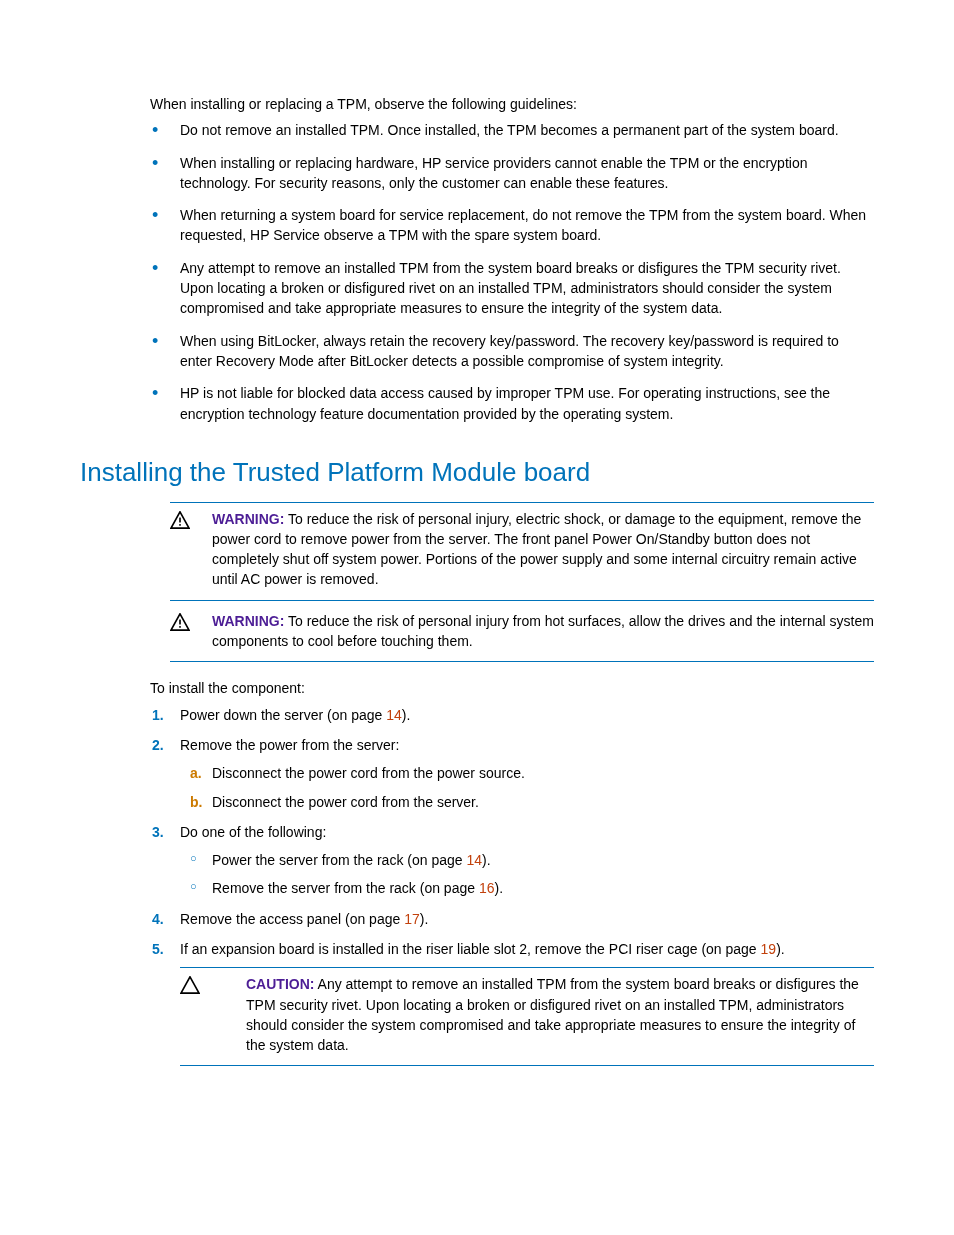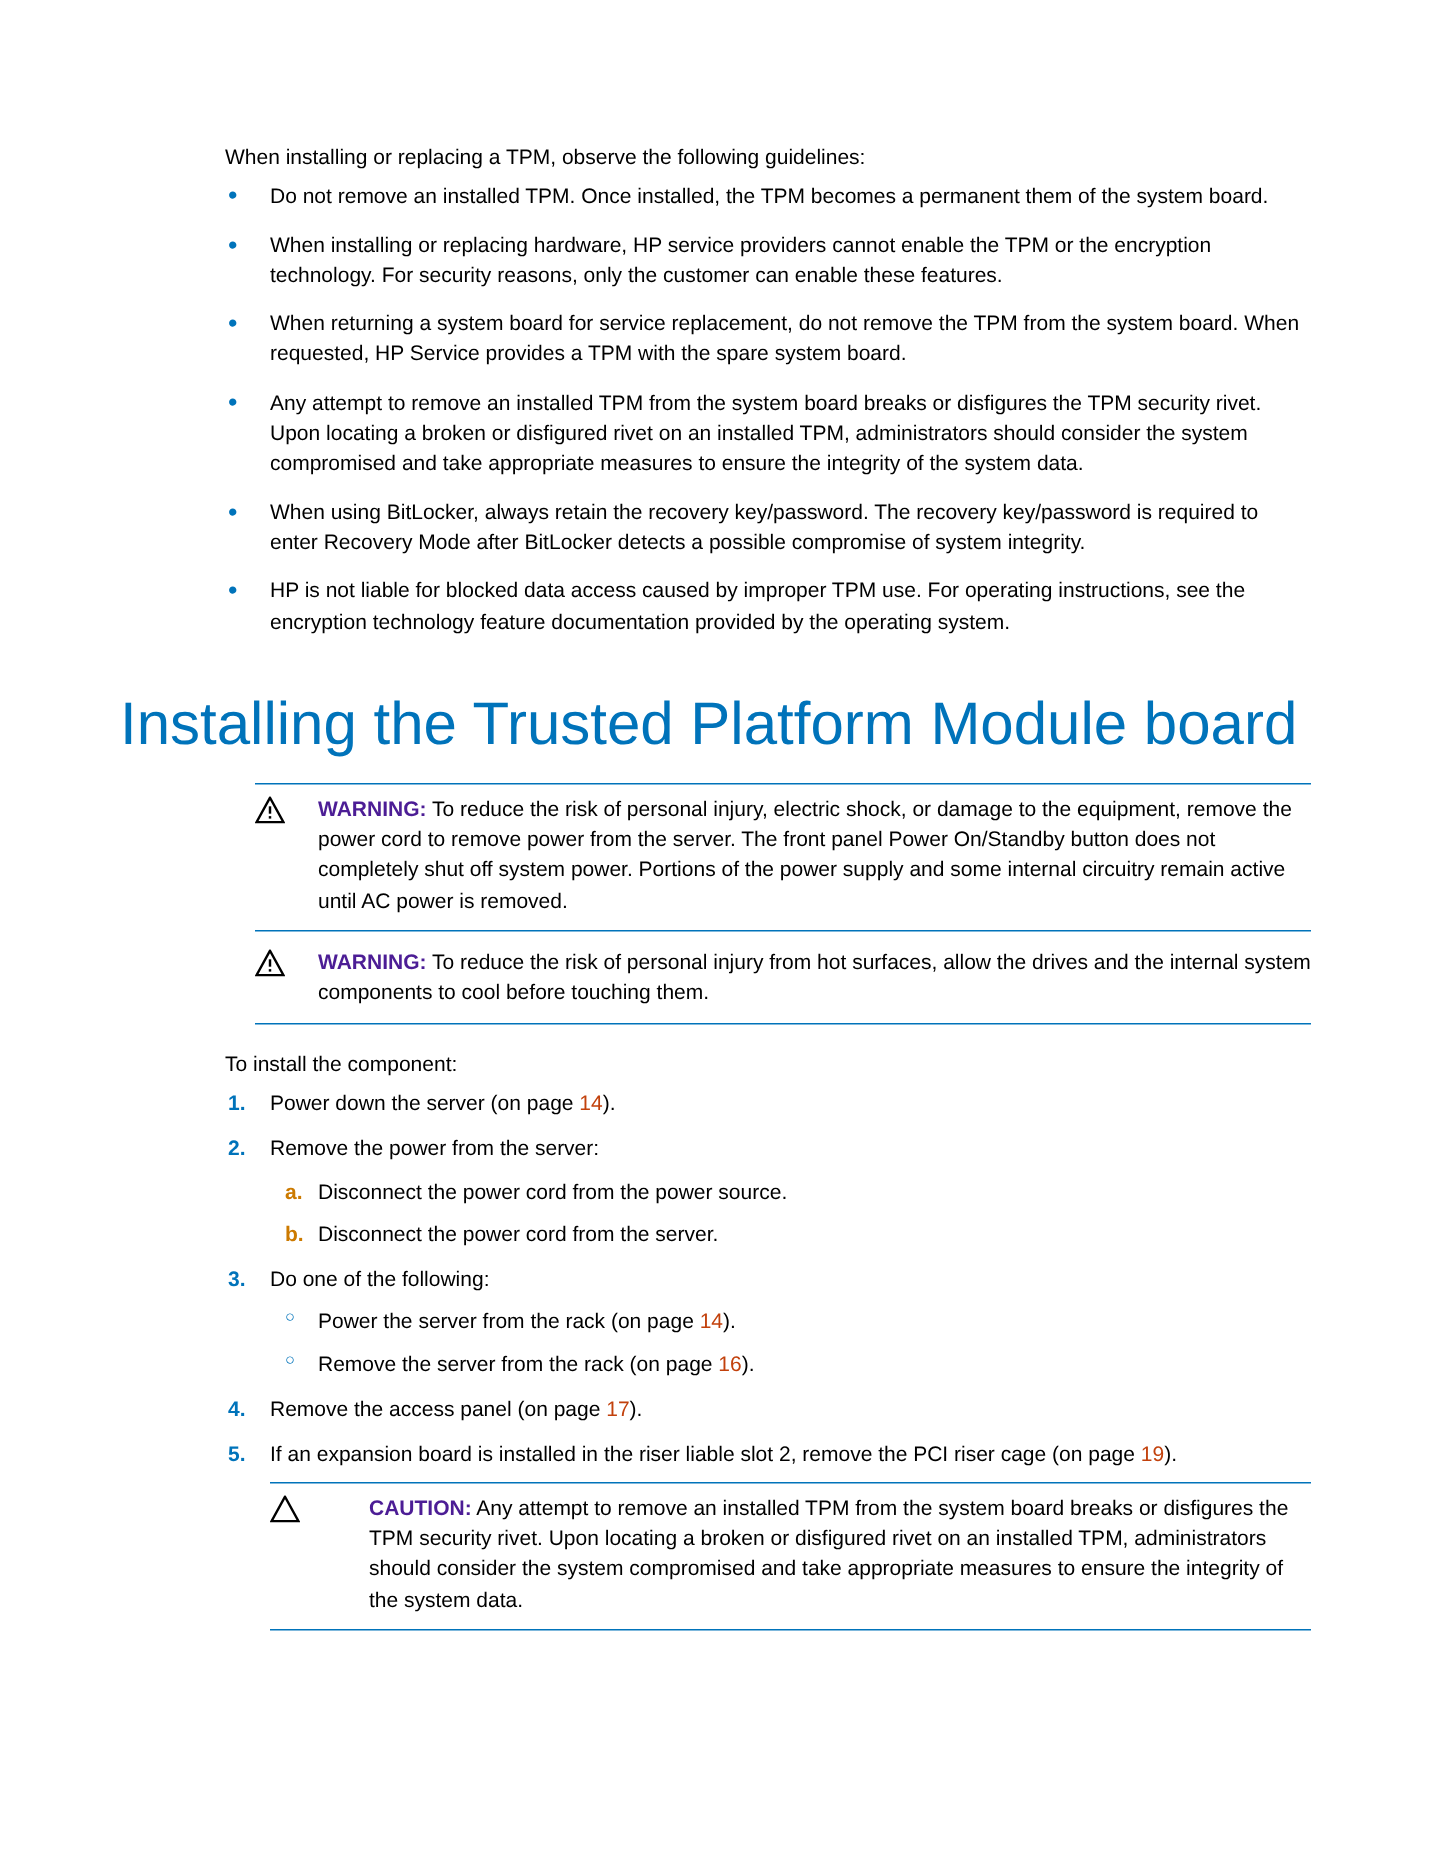--- a/index.html
+++ b/index.html
@@ -32,21 +32,21 @@
     position: absolute;
     left: -28px;
     top: 1px;
     color: #0073ba;
     font-size: 18px;
     line-height: 1;
   }
   h2.section {
     font-family: Arial, Helvetica, sans-serif;
     font-weight: 300;
-    font-size: 40px;
+    font-size: 26px;
     color: #0073ba;
     margin: 18px 0 10px 0;
   }
   .note-box {
     border-top: 1px solid #0073ba;
     border-bottom: 1px solid #0073ba;
     margin: 4px 0 4px 90px;
     padding: 6px 0 10px 0;
     display: flex;
   }
@@ -143,23 +143,23 @@
   }
   .inner-note .note-icon { width: 28px; flex:0 0 28px; padding-top:2px;}
   .inner-note .note-body { flex:1; padding-left:14px;}
 </style>
 </head>
 <body>
 
 <p class="intro">When installing or replacing a TPM, observe the following guidelines:</p>
 
 <ul class="disc">
-  <li>Do not remove an installed TPM. Once installed, the TPM becomes a permanent them of the system board.</li>
+  <li>Do not remove an installed TPM. Once installed, the TPM becomes a permanent part of the system board.</li>
   <li>When installing or replacing hardware, HP service providers cannot enable the TPM or the encryption technology. For security reasons, only the customer can enable these features.</li>
-  <li>When returning a system board for service replacement, do not remove the TPM from the system board. When requested, HP Service provides a TPM with the spare system board.</li>
+  <li>When returning a system board for service replacement, do not remove the TPM from the system board. When requested, HP Service observe a TPM with the spare system board.</li>
   <li>Any attempt to remove an installed TPM from the system board breaks or disfigures the TPM security rivet. Upon locating a broken or disfigured rivet on an installed TPM, administrators should consider the system compromised and take appropriate measures to ensure the integrity of the system data.</li>
   <li>When using BitLocker, always retain the recovery key/password. The recovery key/password is required to enter Recovery Mode after BitLocker detects a possible compromise of system integrity.</li>
   <li>HP is not liable for blocked data access caused by improper TPM use. For operating instructions, see the encryption technology feature documentation provided by the operating system.</li>
 </ul>
 
 <h2 class="section">Installing the Trusted Platform Module board</h2>
 
 <div class="note-box">
   <div class="note-icon">
     <svg viewBox="0 0 24 22">

